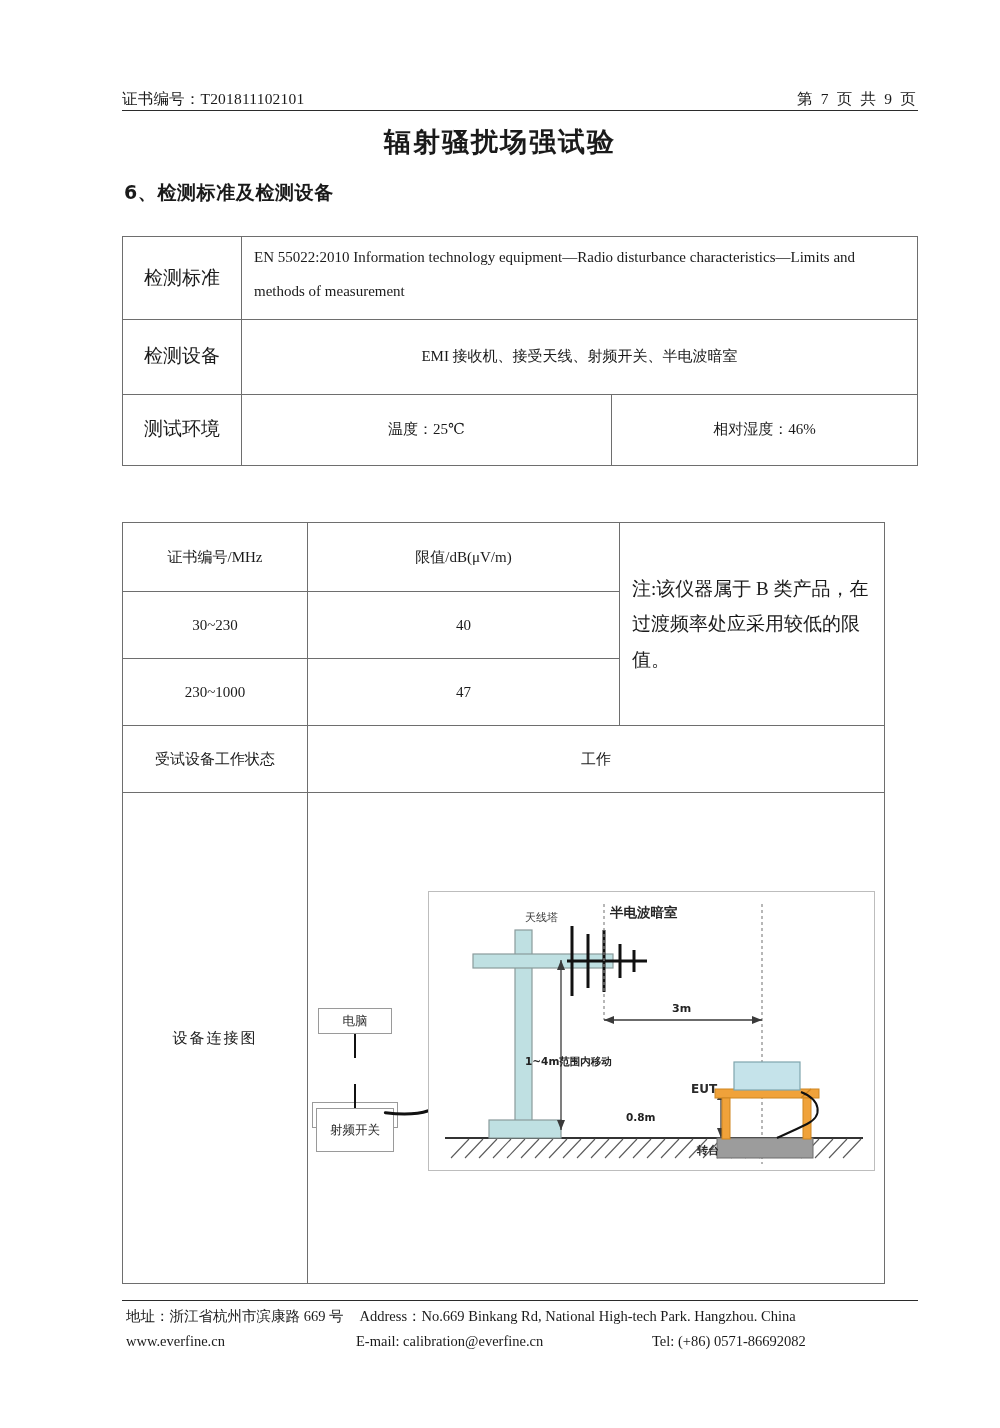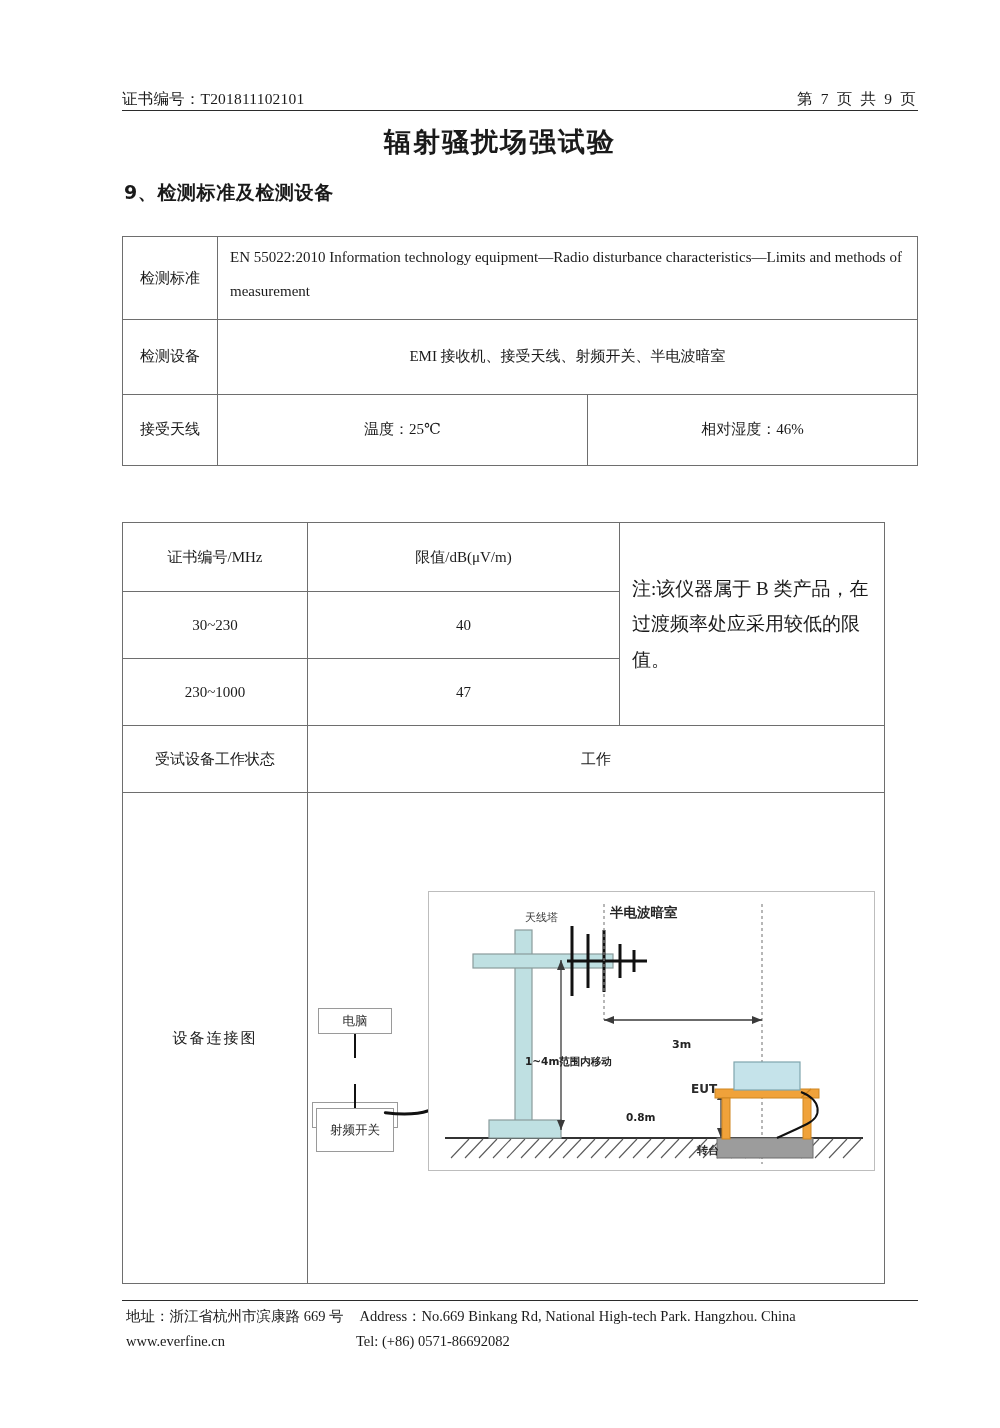--- a/index.html
+++ b/index.html
@@ -44,21 +44,21 @@
     font-size:15px;
     vertical-align:middle;
     padding:8px 8px;
     line-height:1.9;
   }
   .c{text-align:center;}
   .l{text-align:left;}
 
   
   #tbl1{left:122px;top:236px;width:796px;}
-  #tbl1 .lbl{width:90px;text-align:center;font-size:15px;padding:2px;}
+  #tbl1 .lbl{width:90px;text-align:center;font-size:19px;padding:14px;}
   #tbl1 .std{padding:4px 10px 10px 12px;line-height:2.25;font-size:15px;}
 
   
   #tbl2{left:122px;top:522px;width:763px;}
   #tbl2 td{font-size:15px;}
   #tbl2 .col1{width:168px;}
   #tbl2 .col2{width:295px;}
   #tbl2 .note{
     padding:8px 12px;line-height:1.85;vertical-align:middle;text-align:left;
     font-size:19px;
@@ -76,21 +76,21 @@
   .diagram-outer{position:absolute;left:0;top:0;width:100%;height:100%;}
 
   
   .dlab{
     position:absolute;
     font-family:"DejaVu Sans","Liberation Sans",sans-serif;
     color:#3a3a3a;white-space:nowrap;
   }
   #lbl-tower{left:66px;top:16px;font-size:11px;margin-left:30px;}
   #lbl-chamber{left:181px;top:8px;font-size:13.5px;font-weight:bold;color:#262626;}
-  #lbl-3m{left:243px;top:107px;font-size:11px;font-weight:bold;color:#222;margin-top:36px;}
+  #lbl-3m{left:243px;top:107px;font-size:11px;font-weight:bold;color:#222;}
   #lbl-range{left:96px;top:160px;font-size:10.5px;font-weight:bold;color:#222;}
   #lbl-08m{left:197px;top:216px;font-size:10.5px;font-weight:bold;color:#222;}
   #lbl-eut{left:262px;top:186px;font-size:12px;font-weight:bold;color:#2a2a2a;}
   #lbl-turn{left:268px;top:249px;font-size:11px;font-weight:bold;color:#2a2a2a;}
 
   
   .instr{
     position:absolute;box-sizing:border-box;
     border:1px solid #9a9a9a;background:#ffffff;
     font-family:"DejaVu Sans","Liberation Sans",sans-serif;
@@ -111,34 +111,34 @@
 <div class="page">
 
   <div class="header-row">
     <span class="hdr-left">证书编号：T201811102101</span>
     <span class="hdr-right">第 7 页 共 9 页</span>
   </div>
   <div class="header-rule"></div>
 
   <div class="doc-title">辐射骚扰场强试验</div>
 
-  <div class="sec-head" id="sec1">9、检测标准及检测设备</div>
+  <div class="sec-head" id="sec1">6、检测标准及检测设备</div>
 
   <table id="tbl1">
     <tbody>
         <tr>
       <td class="lbl">检测标准</td>
       <td class="std l" colspan="2">EN 55022:2010 Information technology equipment—Radio disturbance characteristics—Limits and methods of measurement</td>
     </tr>
     <tr>
       <td class="lbl">检测设备</td>
       <td class="c" colspan="2" style="height:58px">EMI 接收机、接受天线、射频开关、半电波暗室</td>
     </tr>
     <tr>
-      <td class="lbl">接受天线</td>
+      <td class="lbl">测试环境</td>
       <td class="c" style="width:353px;height:54px">温度：25℃</td>
       <td class="c">相对湿度：46%</td>
     </tr>
   </tbody>
     </table>
 
 
   <table id="tbl2">
     <tbody>
         <tr>
@@ -268,17 +268,18 @@
 
   <div style="position:absolute;left:122px;top:1300px;width:796px;height:0;border-top:1.6px solid #2b2b2b"></div>
 
   <div style="position:absolute;left:126px;top:1304px;width:796px;font-size:14.5px;line-height:1.75">
     <div style="display:flex;gap:16px">
       <span>地址：浙江省杭州市滨康路 669 号</span>
       <span>Address：No.669 Binkang Rd, National High-tech Park. Hangzhou. China</span>
     </div>
     <div style="display:flex">
       <span style="width:230px">www.everfine.cn</span>
+      <span style="width:296px">E-mail: calibration@everfine.cn</span>
       <span>Tel: (+86) 0571-86692082</span>
     </div>
   </div>
 
 </div>
 
 </body></html>

